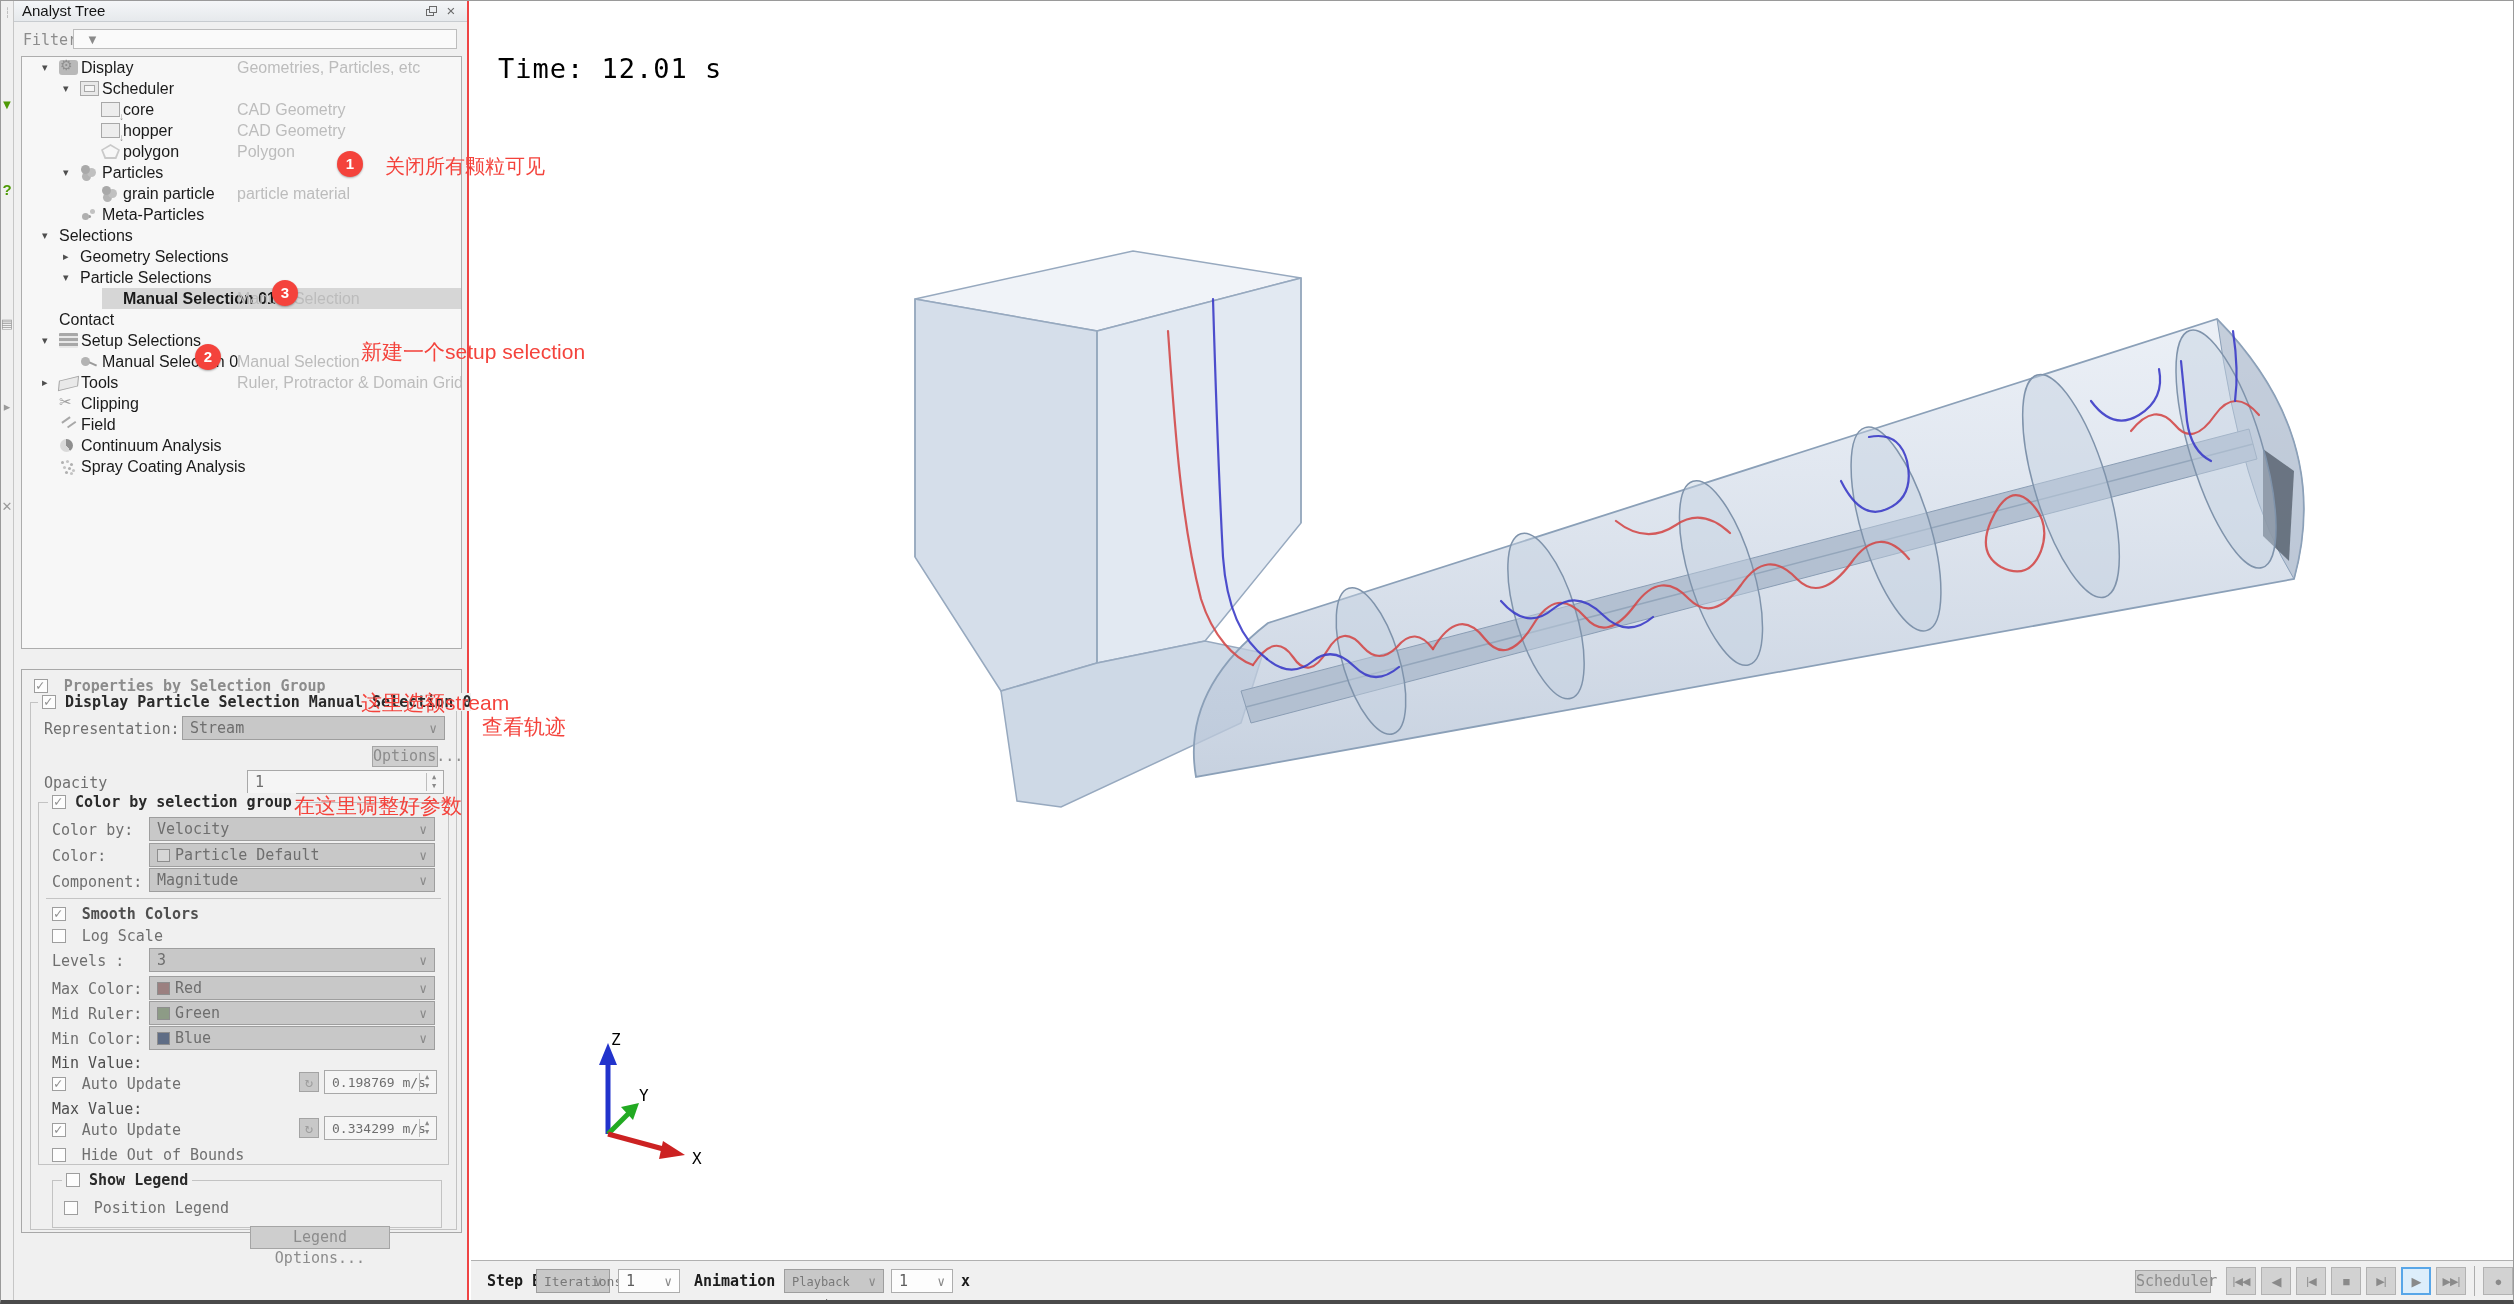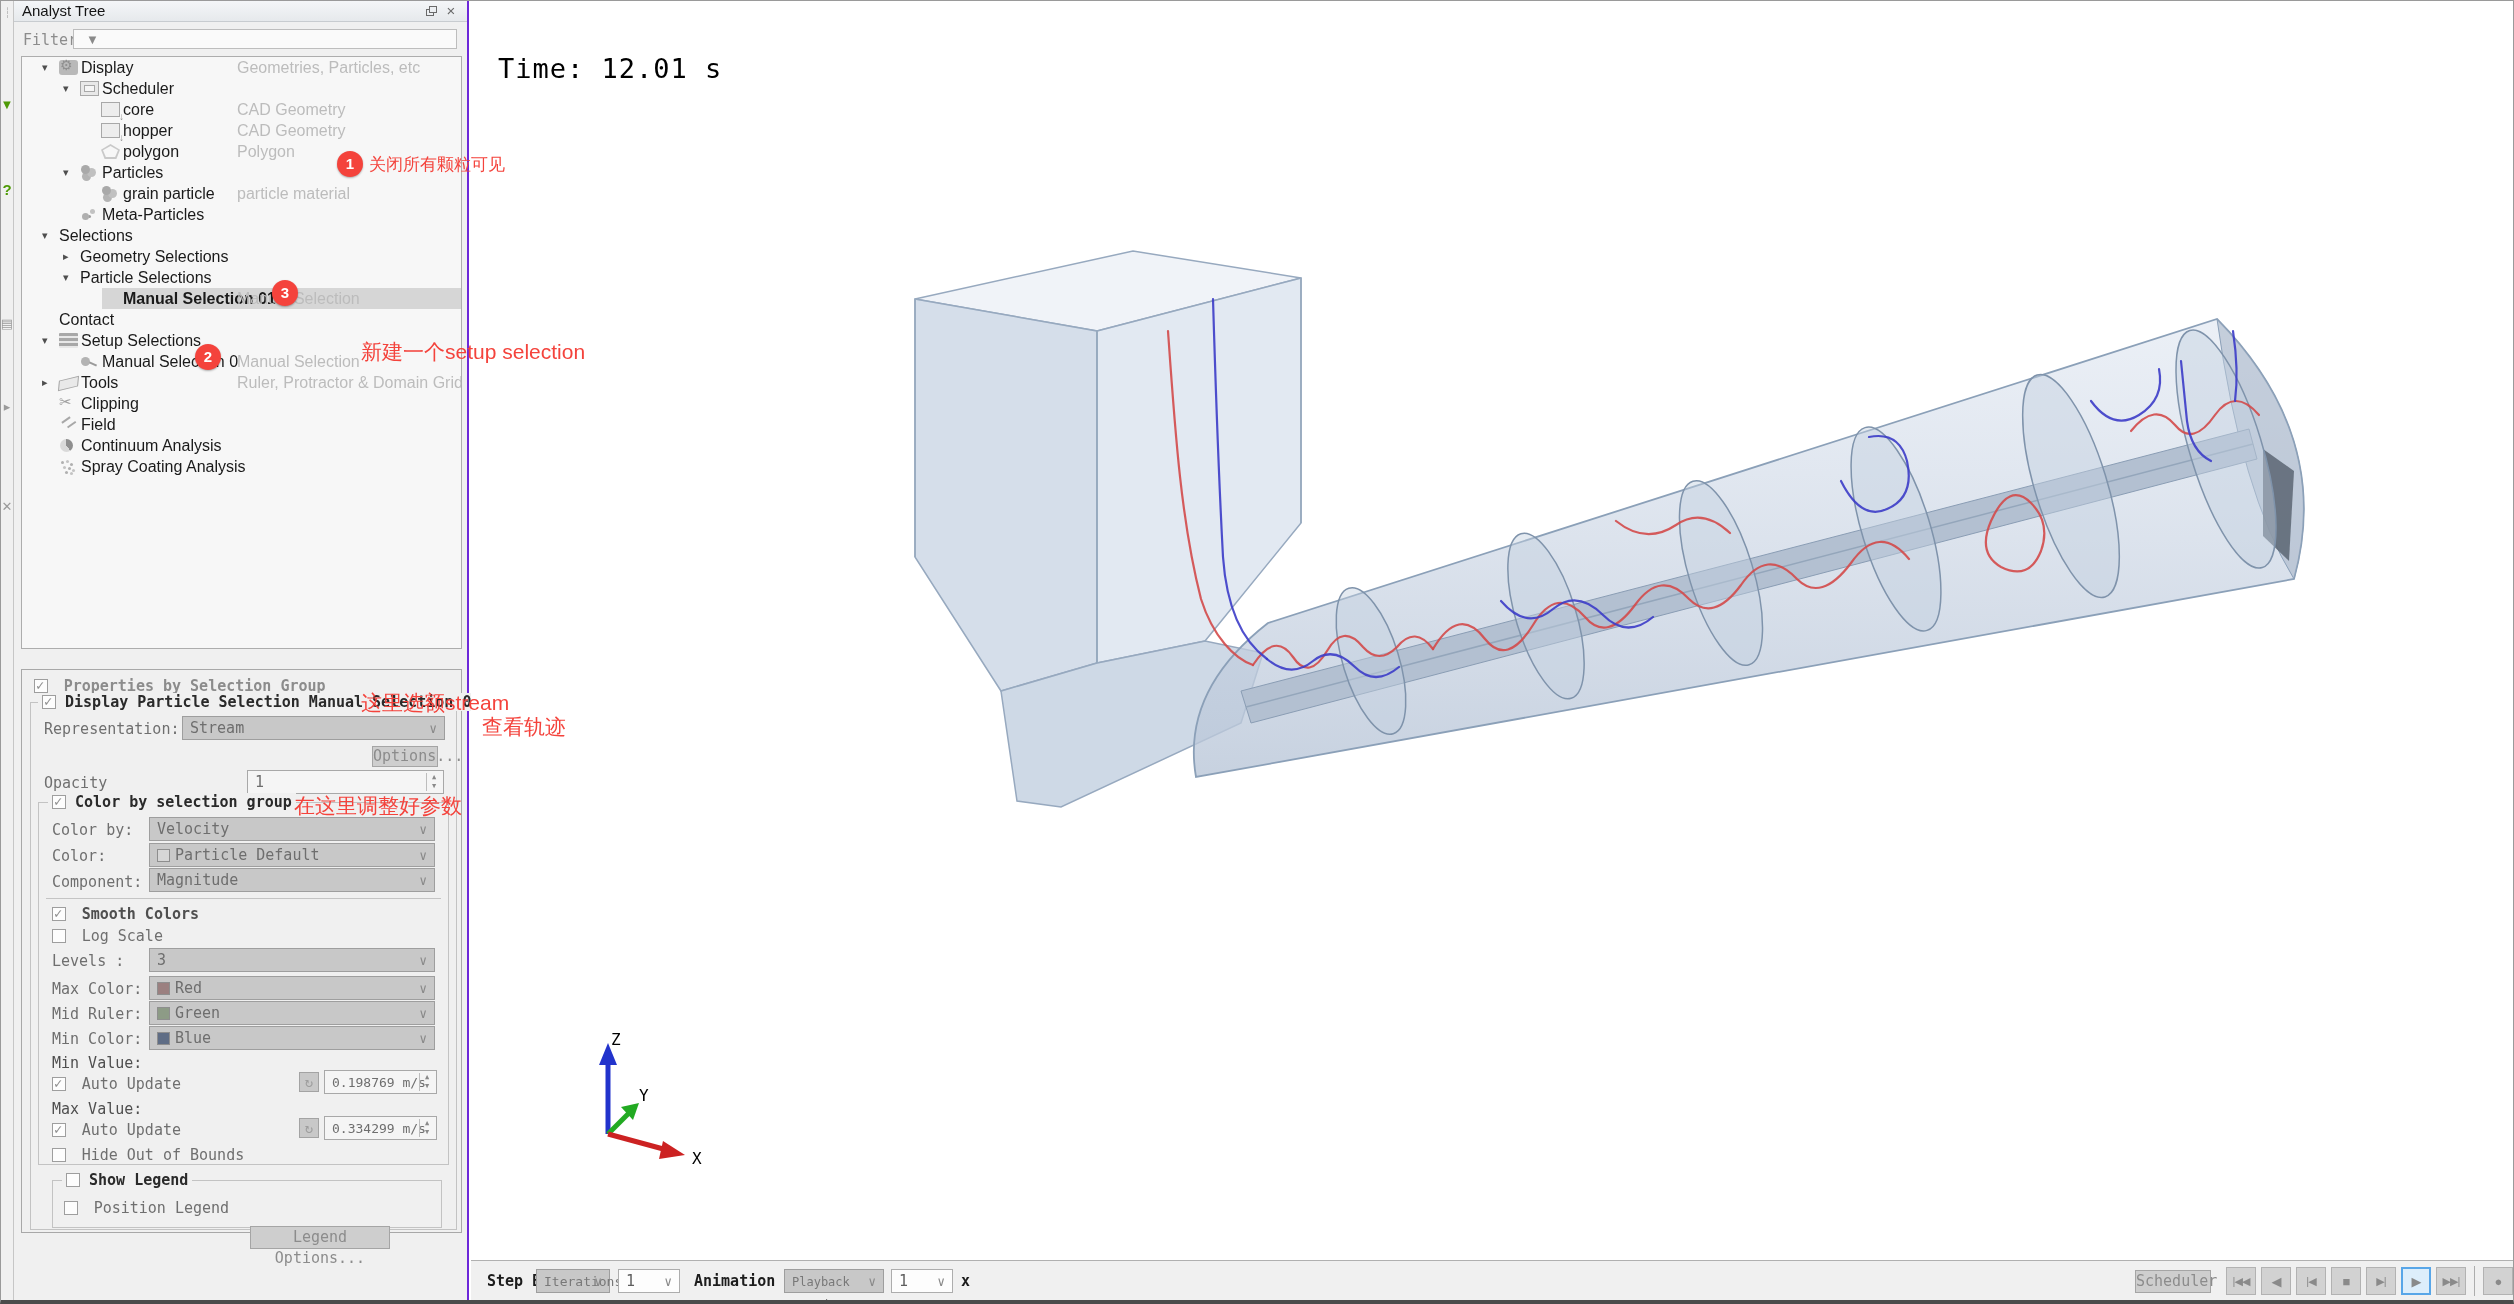--- a/index.html
+++ b/index.html
@@ -14,21 +14,21 @@
   .strip-ico { position:absolute; left:-4px; width:20px; text-align:center; font-size:13px; color:#9a9a9a; }
   .strip-ico:nth-child(1){ top:6px; color:#b5b5b5; font-size:10px; letter-spacing:-1px;}
   .strip-ico:nth-child(2){ top:96px; color:#4e9a06; }
   .strip-ico:nth-child(3){ top:180px; color:#4e9a06; font-weight:bold; font-size:15px;}
   .strip-ico:nth-child(4){ top:315px; }
   .strip-ico:nth-child(5){ top:398px; }
   .strip-ico:nth-child(6){ top:498px; }
 
   
   #analyst-panel { position:absolute; left:13px; top:0; width:455px; height:1300px;
-                   background:#f0f0f0; border-right:2px solid #6d28d9; }
+                   background:#f0f0f0; border-right:2px solid #ef4444; }
   #panel-titlebar { position:absolute; left:0; top:0; right:0; height:21px;
                     background:linear-gradient(#f4f6f8,#e6e9ec); border-bottom:1px solid #c8ccd0;
                     font-size:15px; color:#141414; padding-left:8px; line-height:20px; }
   .tb-btn { position:absolute; top:3px; width:16px; height:15px; color:#6a6a6a; font-size:13px;
             text-align:center; line-height:14px; }
   #float-btn { right:28px; }
   #close-btn { right:8px; font-size:15px; }
   .sq { position:absolute; width:8px; height:7px; border:1px solid #6a6a6a; background:#eceff2;}
   .sq.b { left:3px; top:5px; } .sq.t { left:6px; top:2px; }
 
@@ -440,21 +440,21 @@
       <polygon points="684,1154 662,1140 658,1158" fill="#cc2222"></polygon>
       <text x="610" y="1044" font-size="16" fill="#000" stroke="none" font-family="DejaVu Sans Mono, monospace">Z</text>
       <text x="638" y="1100" font-size="16" fill="#000" stroke="none" font-family="DejaVu Sans Mono, monospace">Y</text>
       <text x="691" y="1163" font-size="16" fill="#000" stroke="none" font-family="DejaVu Sans Mono, monospace">X</text>
     </g>
   </svg>
 
 </div>
 
 <div class="badge" style="left:336px; top:150px;">1</div>
-<div class="ann" style="left:368px; top:152px; font-size:17px;">关闭所有颗粒可见</div>
+<div class="ann" style="left:384px; top:152px; font-size:20px;">关闭所有颗粒可见</div>
 <div class="badge" style="left:271px; top:279px;">3</div>
 <div class="badge" style="left:194px; top:343px;">2</div>
 <div class="ann" style="left:360px; top:337px;">新建一个setup selection</div>
 <div class="ann" style="left:360px; top:688px;">这里选额stream</div>
 <div class="ann" style="left:481px; top:712px;">查看轨迹</div>
 <div class="ann" style="left:293px; top:791px;">在这里调整好参数</div>
 
 <div id="playbar">
   <span class="pb-label" style="left:16px;">Step By:</span>
   <div class="pb-dd gray" style="left:65px; width:74px;">

